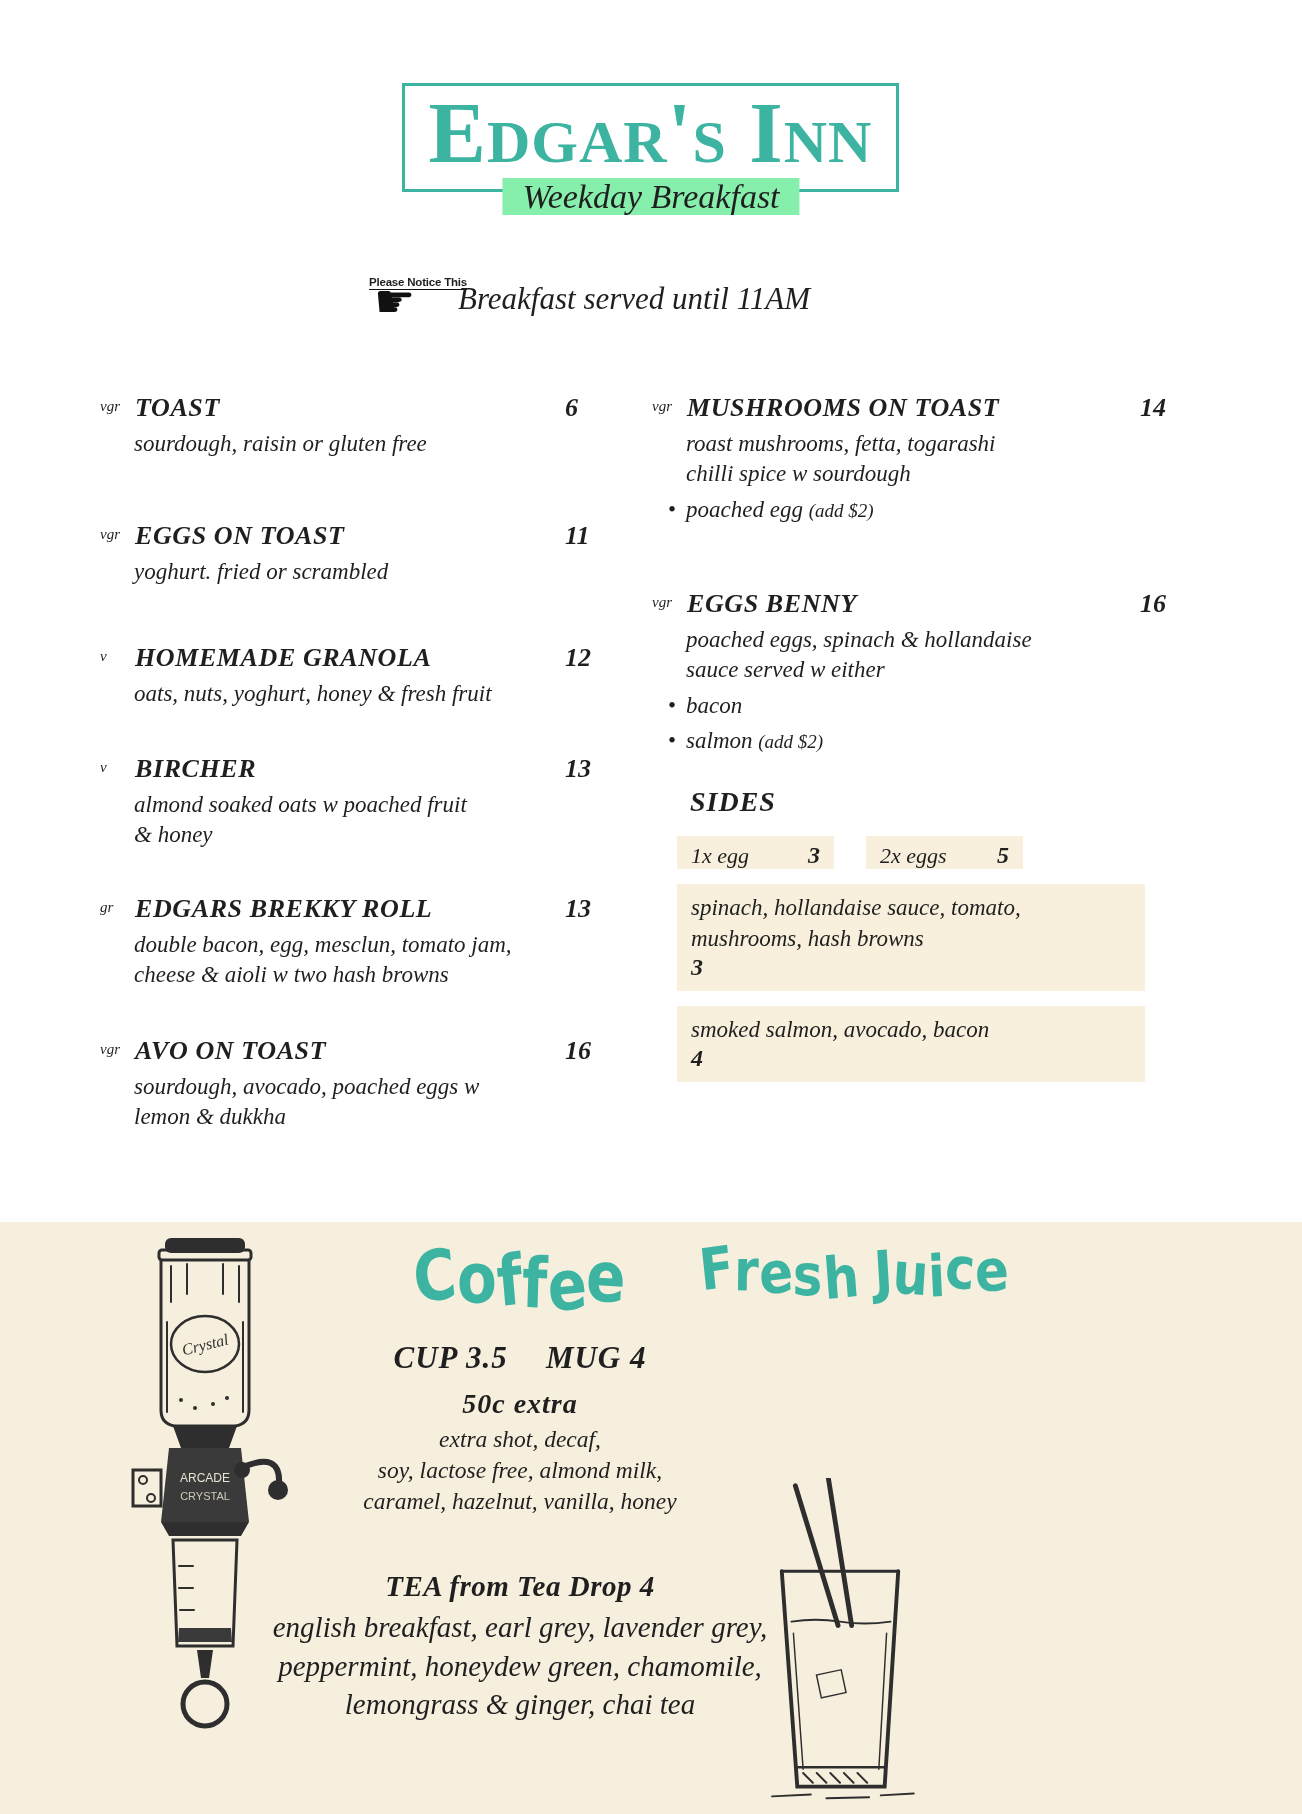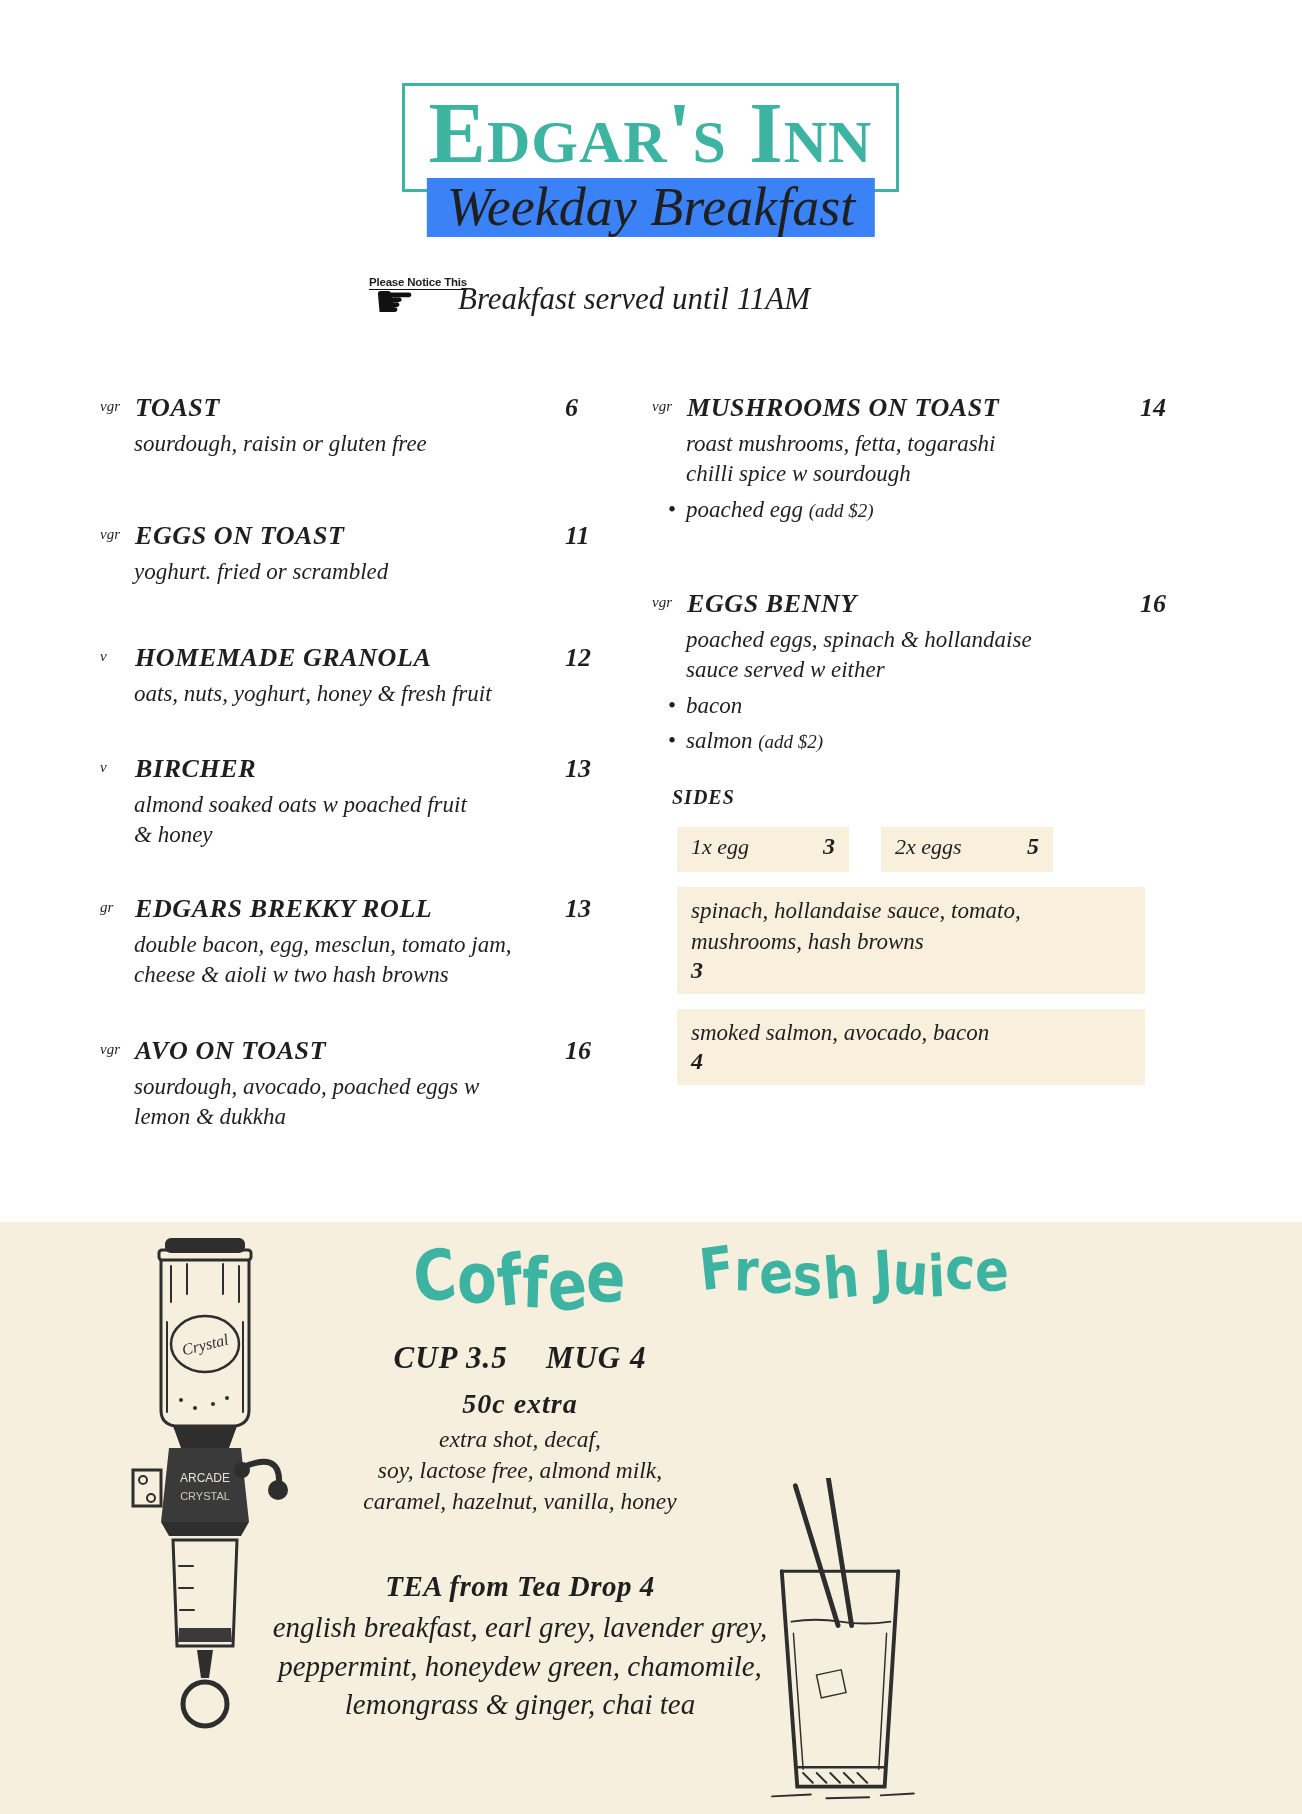--- a/index.html
+++ b/index.html
@@ -15,21 +15,21 @@
     position:absolute; left:402px; top:83px; width:497px; height:109px;
     border:3px solid var(--teal); display:flex; align-items:center; justify-content:center;
     z-index:1;
   }
   .brand{
     font-variant:small-caps; font-weight:bold; font-size:86px; line-height:1;
     color:var(--teal); letter-spacing:1px; padding-bottom:10px; white-space:nowrap;
   }
   .subtitle{
     position:absolute; top:178px; left:651px; transform:translateX(-50%);
-    font-style:italic; font-size:54px; line-height:1.1; background:#3b82f6;
+    font-style:italic; font-size:34px; line-height:1.1; background:#86efac;
     padding:0 20px; z-index:2; white-space:nowrap;
   }
   .notice-label{
     position:absolute; left:369px; top:276px; font-family:"Liberation Sans", sans-serif;
     font-weight:bold; font-size:11.5px; letter-spacing:-0.2px; border-bottom:1.5px solid #111;
     padding-bottom:1px; white-space:nowrap;
   }
   .hand-icon{
     position:absolute; left:374px; top:278px; font-family:"DejaVu Sans", sans-serif;
     font-size:46px; line-height:1; color:#111;
@@ -55,25 +55,25 @@
     line-height:1.33; white-space:pre-line;
   }
   .bullets{ margin-left:16px; margin-top:3px; }
   .bullet{ font-style:italic; font-size:23px; line-height:1.5; }
   .bullet .dot{ margin-right:10px; font-style:normal; }
   .bullet .note{ font-size:19px; }
 
   
   .sides{ position:absolute; left:652px; top:786px; width:520px; }
   .sides-heading{
-    margin-left:20px; font-weight:bold; font-style:italic; font-size:20px; letter-spacing:1px;
+    margin-left:38px; font-weight:bold; font-style:italic; font-size:28px; letter-spacing:1px;
   }
   .egg-row{ display:flex; gap:32px; margin-left:25px; margin-top:18px; }
   .egg-box{
-    width:172px; background:var(--beige); padding:6px 14px 12px 14px;
+    width:157px; background:var(--beige); padding:6px 14px 0 14px;
     display:flex; justify-content:space-between; align-items:baseline;
   }
   .egg-box .label{ font-style:italic; font-size:22px; }
   .egg-box .price{ font-weight:bold; font-style:italic; font-size:24px; }
   .wide-box{
     width:468px; margin-left:25px; margin-top:15px; background:var(--beige);
     padding:8px 18px 10px 14px; display:flex; justify-content:space-between;flex-direction:column;
   }
   .wide-box .label{ font-style:italic; font-size:23px; line-height:1.35; width:375px; white-space:pre-line; }
   .wide-box .price{ font-weight:bold; font-style:italic; font-size:24px; }

